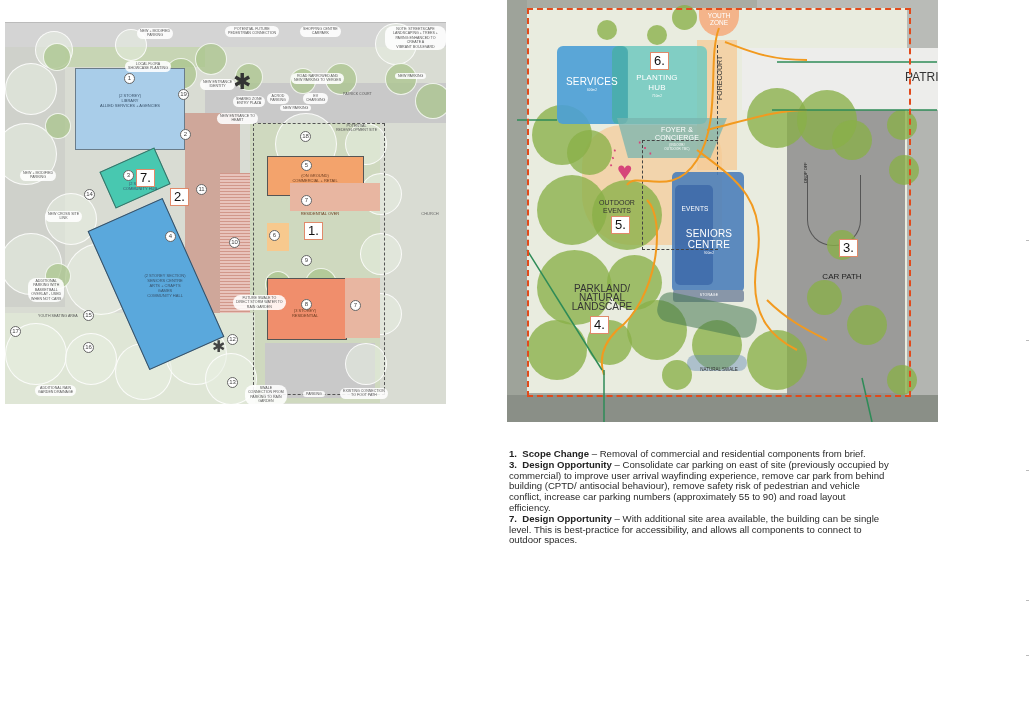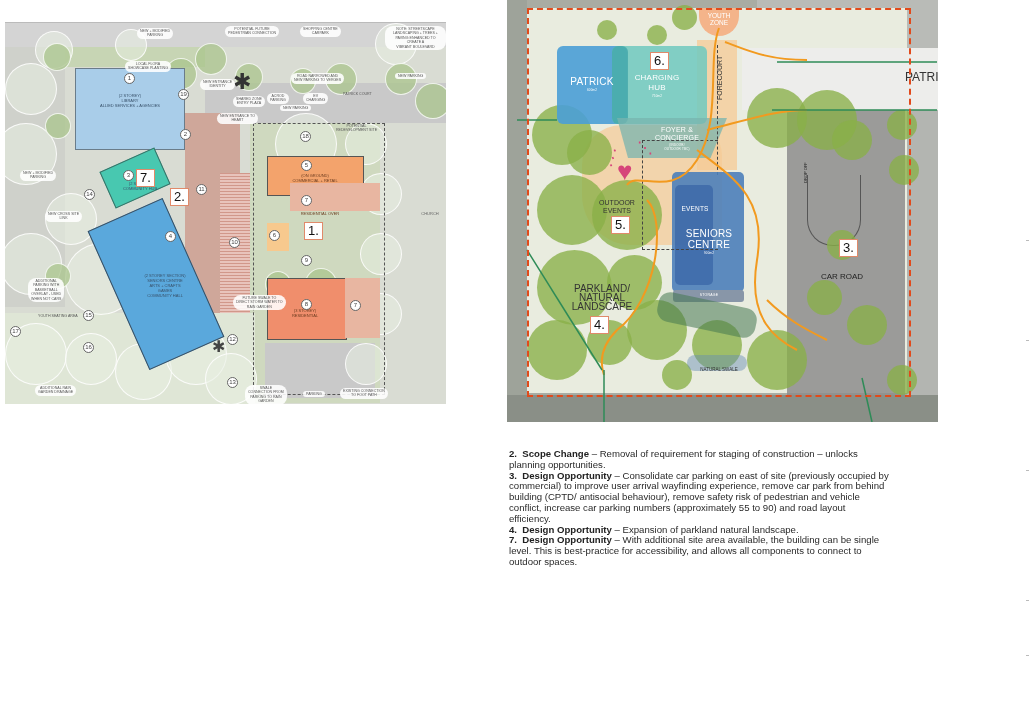--- a/index.html
+++ b/index.html
@@ -229,23 +229,23 @@
   <div class="bigtree" style="left:300px;top:280px;width:35px;height:35px;"></div>
   <div class="bigtree" style="left:340px;top:305px;width:40px;height:40px;"></div>
   <div class="bigtree" style="left:380px;top:365px;width:30px;height:30px;"></div>
   <div class="bigtree" style="left:165px;top:5px;width:25px;height:25px;"></div>
   <div class="bigtree" style="left:90px;top:20px;width:20px;height:20px;"></div>
   <div class="bigtree" style="left:140px;top:25px;width:20px;height:20px;"></div>
 
   <div class="abs" style="left:50px;top:46px;width:70px;height:78px;background:rgba(74,159,214,.9);border-radius:6px;"></div>
   <div class="abs" style="left:105px;top:46px;width:95px;height:78px;background:rgba(110,201,191,.85);border-radius:6px;"></div>
   <div class="abs" style="left:105px;top:46px;width:16px;height:78px;background:rgba(68,168,170,.8);border-radius:6px;"></div>
-  <div class="rp-label" style="left:55px;top:76px;width:60px;font-size:10px;">PATRICK</div>
+  <div class="rp-label" style="left:55px;top:76px;width:60px;font-size:10px;">SERVICES</div>
   <div class="rp-label" style="left:55px;top:88px;width:60px;font-size:3px;">600m2</div>
-  <div class="rp-label" style="left:115px;top:73px;width:70px;font-size:8px;line-height:10px;white-space:pre-line;">CHARGING
+  <div class="rp-label" style="left:115px;top:73px;width:70px;font-size:8px;line-height:10px;white-space:pre-line;">PLANTING
 HUB</div>
   <div class="rp-label" style="left:115px;top:94px;width:70px;font-size:3px;">750m2</div>
 
   <div class="abs" style="left:110px;top:118px;width:110px;height:40px;background:rgba(120,180,175,.75);clip-path:polygon(0 0,100% 0,85% 100%,10% 100%);"></div>
   <div class="rp-label" style="left:140px;top:126px;width:60px;font-size:7px;line-height:8px;white-space:pre-line;">FOYER &amp;
 CONCIERGE</div>
   <div class="rp-label" style="left:145px;top:144px;width:50px;font-size:3px;line-height:3.5px;white-space:pre-line;">(INDOOR/
 OUTDOOR TBC)</div>
   <div class="rp-dark" style="left:192px;top:12px;width:40px;font-size:6.5px;line-height:7px;white-space:pre-line;color:#fff;">YOUTH
 ZONE</div>
@@ -268,21 +268,21 @@
 
   <div class="abs" style="left:150px;top:300px;width:100px;height:30px;background:rgba(70,120,80,.55);border-radius:12px;transform:rotate(12deg);"></div>
   <div class="abs" style="left:180px;top:355px;width:60px;height:16px;background:rgba(100,140,180,.45);border-radius:10px;"></div>
 
   <div class="rp-dark" style="left:85px;top:199px;width:50px;font-size:7px;line-height:8px;white-space:pre-line;">OUTDOOR
 EVENTS</div>
   <div class="rp-dark" style="left:60px;top:284px;width:70px;font-size:10px;line-height:9px;white-space:pre-line;">PARKLAND/
 NATURAL
 LANDSCAPE</div>
   <div class="rp-dark" style="left:182px;top:367px;width:60px;font-size:4.5px;">NATURAL SWALE</div>
-  <div class="rp-dark" style="left:300px;top:272px;width:70px;font-size:8px;color:#222;">CAR ROAD</div>
+  <div class="rp-dark" style="left:300px;top:272px;width:70px;font-size:8px;color:#222;">CAR PATH</div>
 
   <svg class="abs" style="left:0;top:0;" width="431" height="422">
     <g fill="none" stroke="#f29a1f" stroke-width="2">
       <path d="M212 28 C200 60 215 120 190 160 C165 200 130 170 120 185"></path>
       <path d="M218 42 C240 50 260 60 300 60"></path>
       <path d="M200 130 C240 120 270 110 300 110"></path>
       <path d="M190 150 C230 180 260 200 250 260 C240 320 270 340 290 350"></path>
       <path d="M140 200 C160 220 150 300 110 330 C95 345 92 360 97 375"></path>
       <path d="M260 300 C280 320 300 330 320 340"></path>
     </g>
@@ -298,23 +298,22 @@
   <div class="boundary" style="left:20px;top:8px;width:380px;height:385px;border-color:#e24a1b;"></div>
 
   <div class="tag" style="left:143px;top:52px;">6.</div>
   <div class="tag" style="left:104px;top:216px;">5.</div>
   <div class="tag" style="left:83px;top:316px;">4.</div>
   <div class="tag" style="left:332px;top:239px;">3.</div>
 </div>
 
 <div id="changes" class="abs">
   <ol>
-    <li><b>2.</b>&nbsp; <b>Scope Change</b><span> – Removal of requirement for staging of construction – unlocks planning opportunities.</span></li>
+    <li><b>1.</b>&nbsp; <b>Scope Change</b><span> – Removal of commercial and residential components from brief.</span></li>
     <li><b>3.</b>&nbsp; <b>Design Opportunity</b><span> – Consolidate car parking on east of site (previously occupied by commercial) to improve user arrival wayfinding experience, remove car park from behind building (CPTD/ antisocial behaviour), remove safety risk of pedestrian and vehicle conflict, increase car parking numbers (approximately 55 to 90) and road layout efficiency.</span></li>
-    <li><b>4.</b>&nbsp; <b>Design Opportunity</b><span> – Expansion of parkland natural landscape.</span></li>
     <li><b>7.</b>&nbsp; <b>Design Opportunity</b><span> – With additional site area available, the building can be single level. This is best-practice for accessibility, and allows all components to connect to outdoor spaces.</span></li>
   </ol>
 </div>
 
 <div id="edge-ticks" class="abs">
   <div class="tick" style="top:55px;"></div>
   <div class="tick" style="top:155px;"></div>
   <div class="tick" style="top:285px;"></div>
   <div class="tick" style="top:415px;"></div>
   <div class="tick" style="top:470px;"></div>

